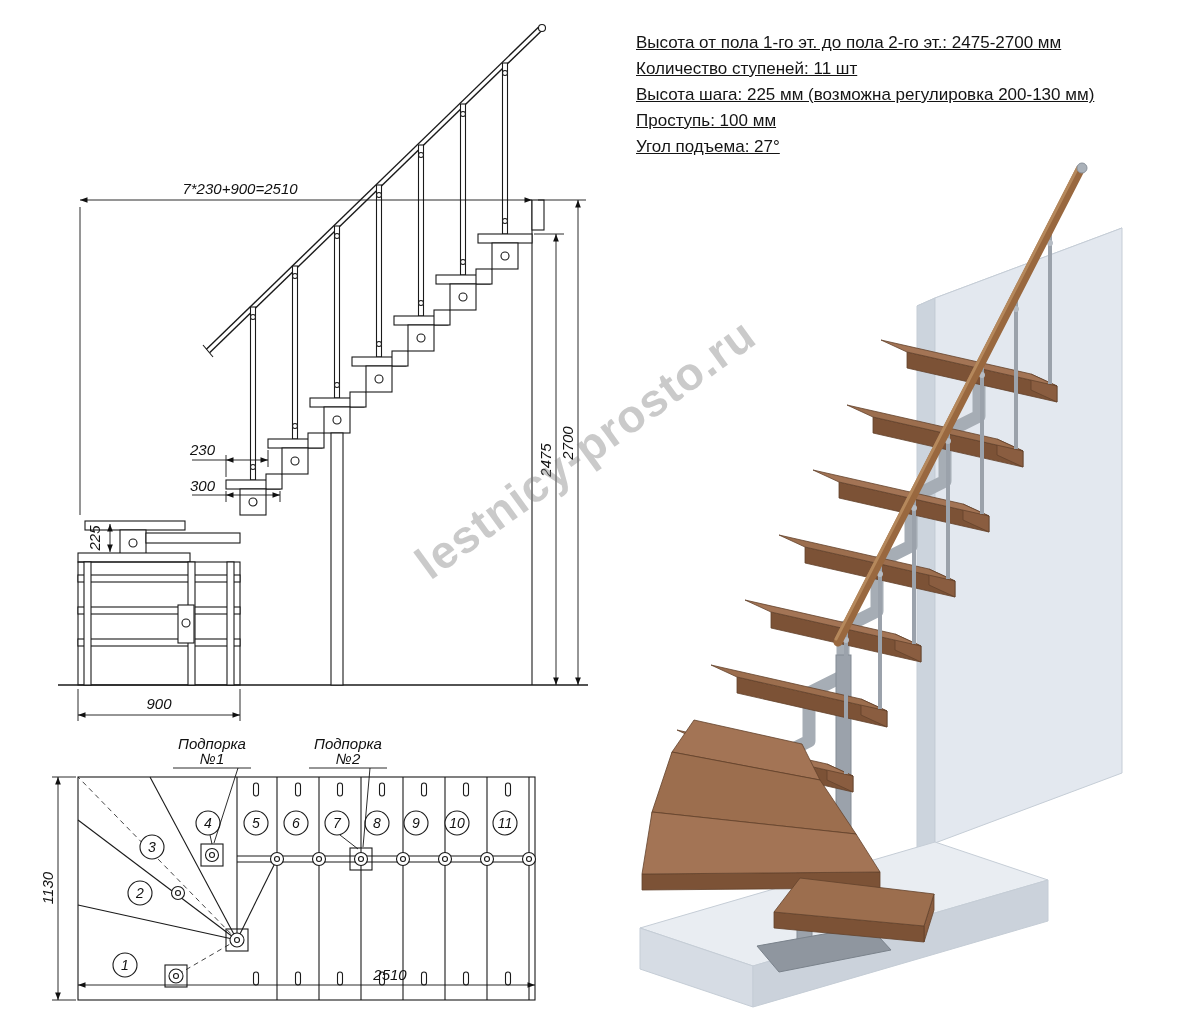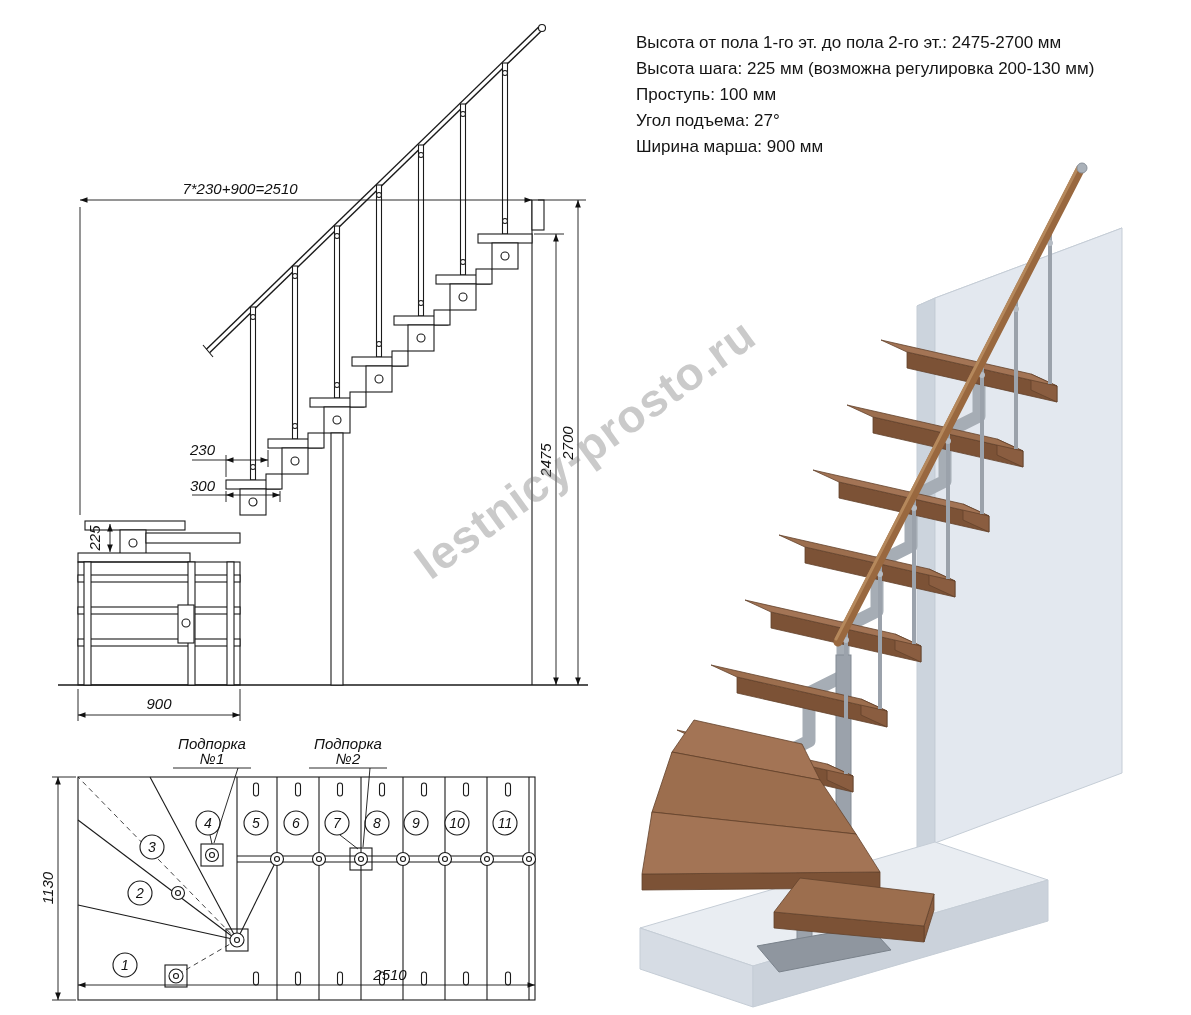--- a/index.html
+++ b/index.html
@@ -1,21 +1,21 @@
 <!DOCTYPE html>
 <html><head>
 <meta charset="utf-8">
 <style>
   html,body{margin:0;padding:0;}
   body{
     width:1191px;height:1015px;position:relative;background:#ffffff;
     font-family:"Liberation Sans",sans-serif;overflow:hidden;
   }
   .specs{position:absolute;left:636px;top:30px;width:545px;
-    font-size:17px;line-height:26px;color:#141414;}
+    font-size:17px;line-height:26px;color:#141414;text-decoration:underline;}
   .spec-line{white-space:nowrap;}
   svg{position:absolute;}
   #side-view{left:40px;top:15px;}
   #plan-view{left:40px;top:735px;}
   #render-3d{left:620px;top:160px;}
   .ln{fill:#ffffff;stroke:#1a1a1a;stroke-width:1.1;}
   .st{stroke:#1a1a1a;stroke-width:1.1;fill:none;}
   .thick{stroke-width:1.7;}
   .dim{stroke:#141414;stroke-width:0.9;fill:none;}
   .dashed{stroke:#141414;stroke-width:0.8;fill:none;stroke-dasharray:5 4;}
@@ -40,24 +40,24 @@
   .wood-front{fill:#7c5236;stroke:#63422c;stroke-width:0.8;}
   .wood-side{fill:#8a5d40;stroke:#63422c;stroke-width:0.8;}
   .metal{fill:#9ba2ab;stroke:#848c95;stroke-width:1;}
   .metal-dark{fill:#8f969f;stroke:#7a828b;stroke-width:1;}
 </style>
 </head>
 <body>
 
 <div class="specs">
   <div class="spec-line">Высота от пола 1-го эт. до пола 2-го эт.: 2475-2700 мм</div>
+  <div class="spec-line">Количество ступеней: 11 шт</div>
   <div class="spec-line">Высота шага: 225 мм (возможна регулировка 200-130 мм)</div>
   <div class="spec-line">Проступь: 100 мм</div>
   <div class="spec-line">Угол подъема: 27°</div>
-  <div class="spec-line">Ширина марша: 900 мм</div>
 </div>
 
 <svg id="side-view" width="560" height="745" viewBox="0 0 560 745">
   <defs>
     <marker id="arrA" viewBox="0 0 12 12" refX="11" refY="6" markerWidth="10" markerHeight="10" orient="auto-start-reverse">
       <path d="M1,2.2 L11,6 L1,9.8 Z" fill="#111"></path>
     </marker>
   </defs>
 
   <g>

